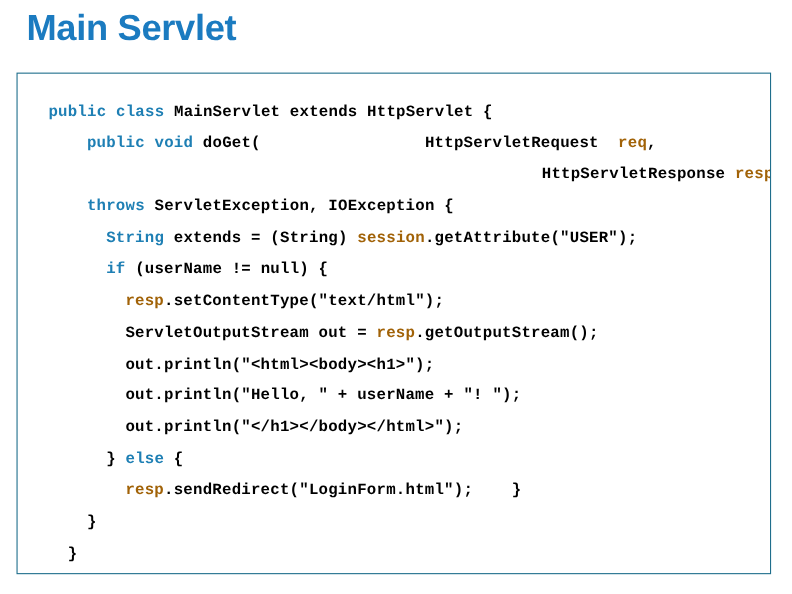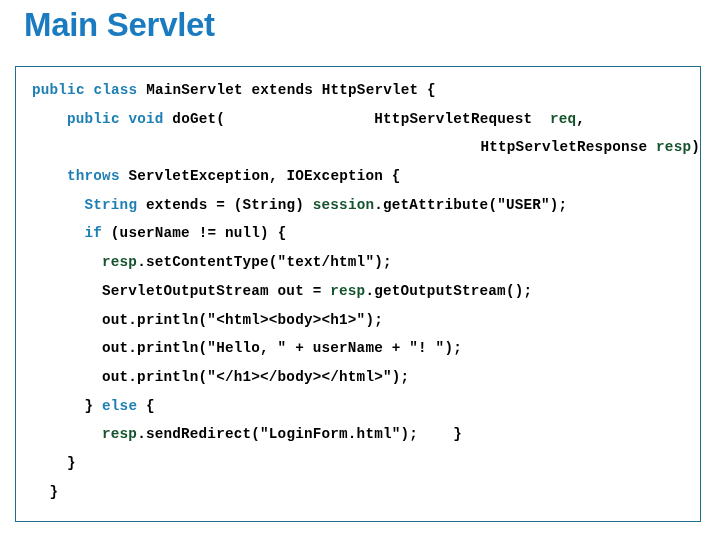--- a/index.html
+++ b/index.html
@@ -56,35 +56,35 @@
     border: 1.5px solid #1F6E8C;
     background: #ffffff;
     overflow: hidden;
   }
   .code-listing {
     position: absolute;
     left: 0;
     top: 0;
     width: 100%;
     padding: 9px 0 0 0;
-    margin: 0;
+    margin: 12px;
   }
   .code-line {
     font-family: "Liberation Mono", "DejaVu Sans Mono", monospace;
     font-weight: bold;
     font-size: 14.3px;
     line-height: 28.7px;
     height: 28.7px;
     white-space: pre;
     color: #000000;
     padding-left: 16px;
     letter-spacing: 0.2px;
   }
   .tok-kw   { color: #1E7FB4; }
-  .tok-var  { color: #14532d; }
+  .tok-var  { color: #a16207; }
   .tok-plain{ color: #000000; }
 </style>
 </head>
 <body>
 
 <div id="slide">
 
   <div class="title">Main Servlet</div>
 
 

